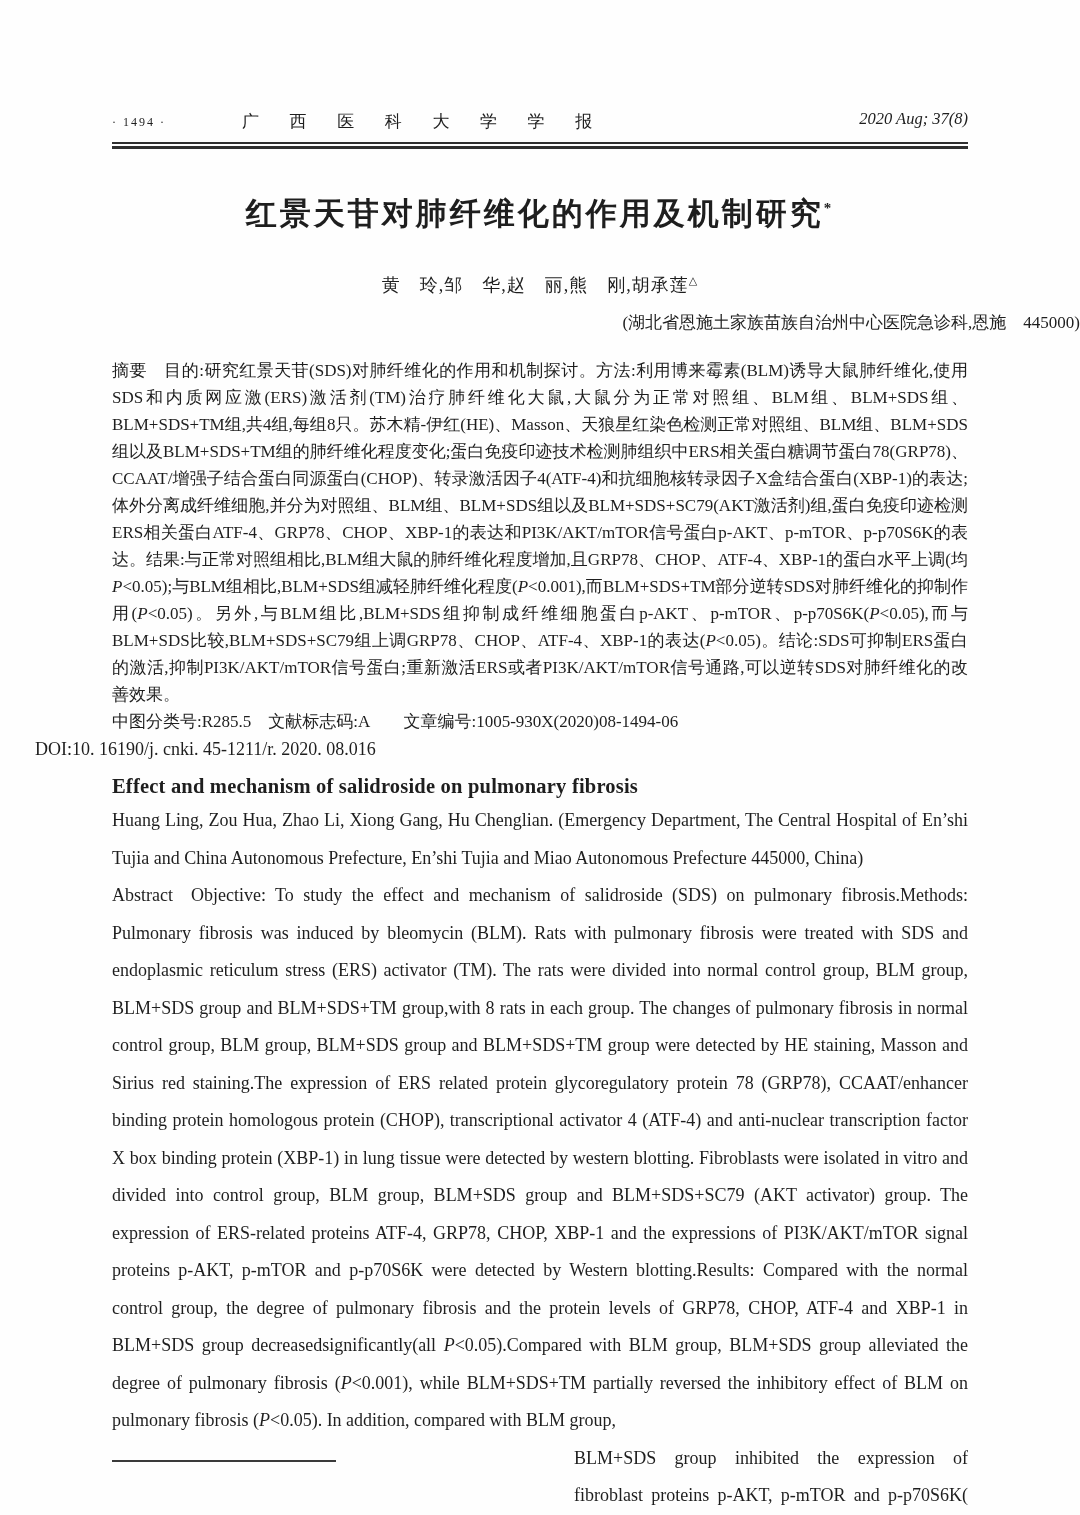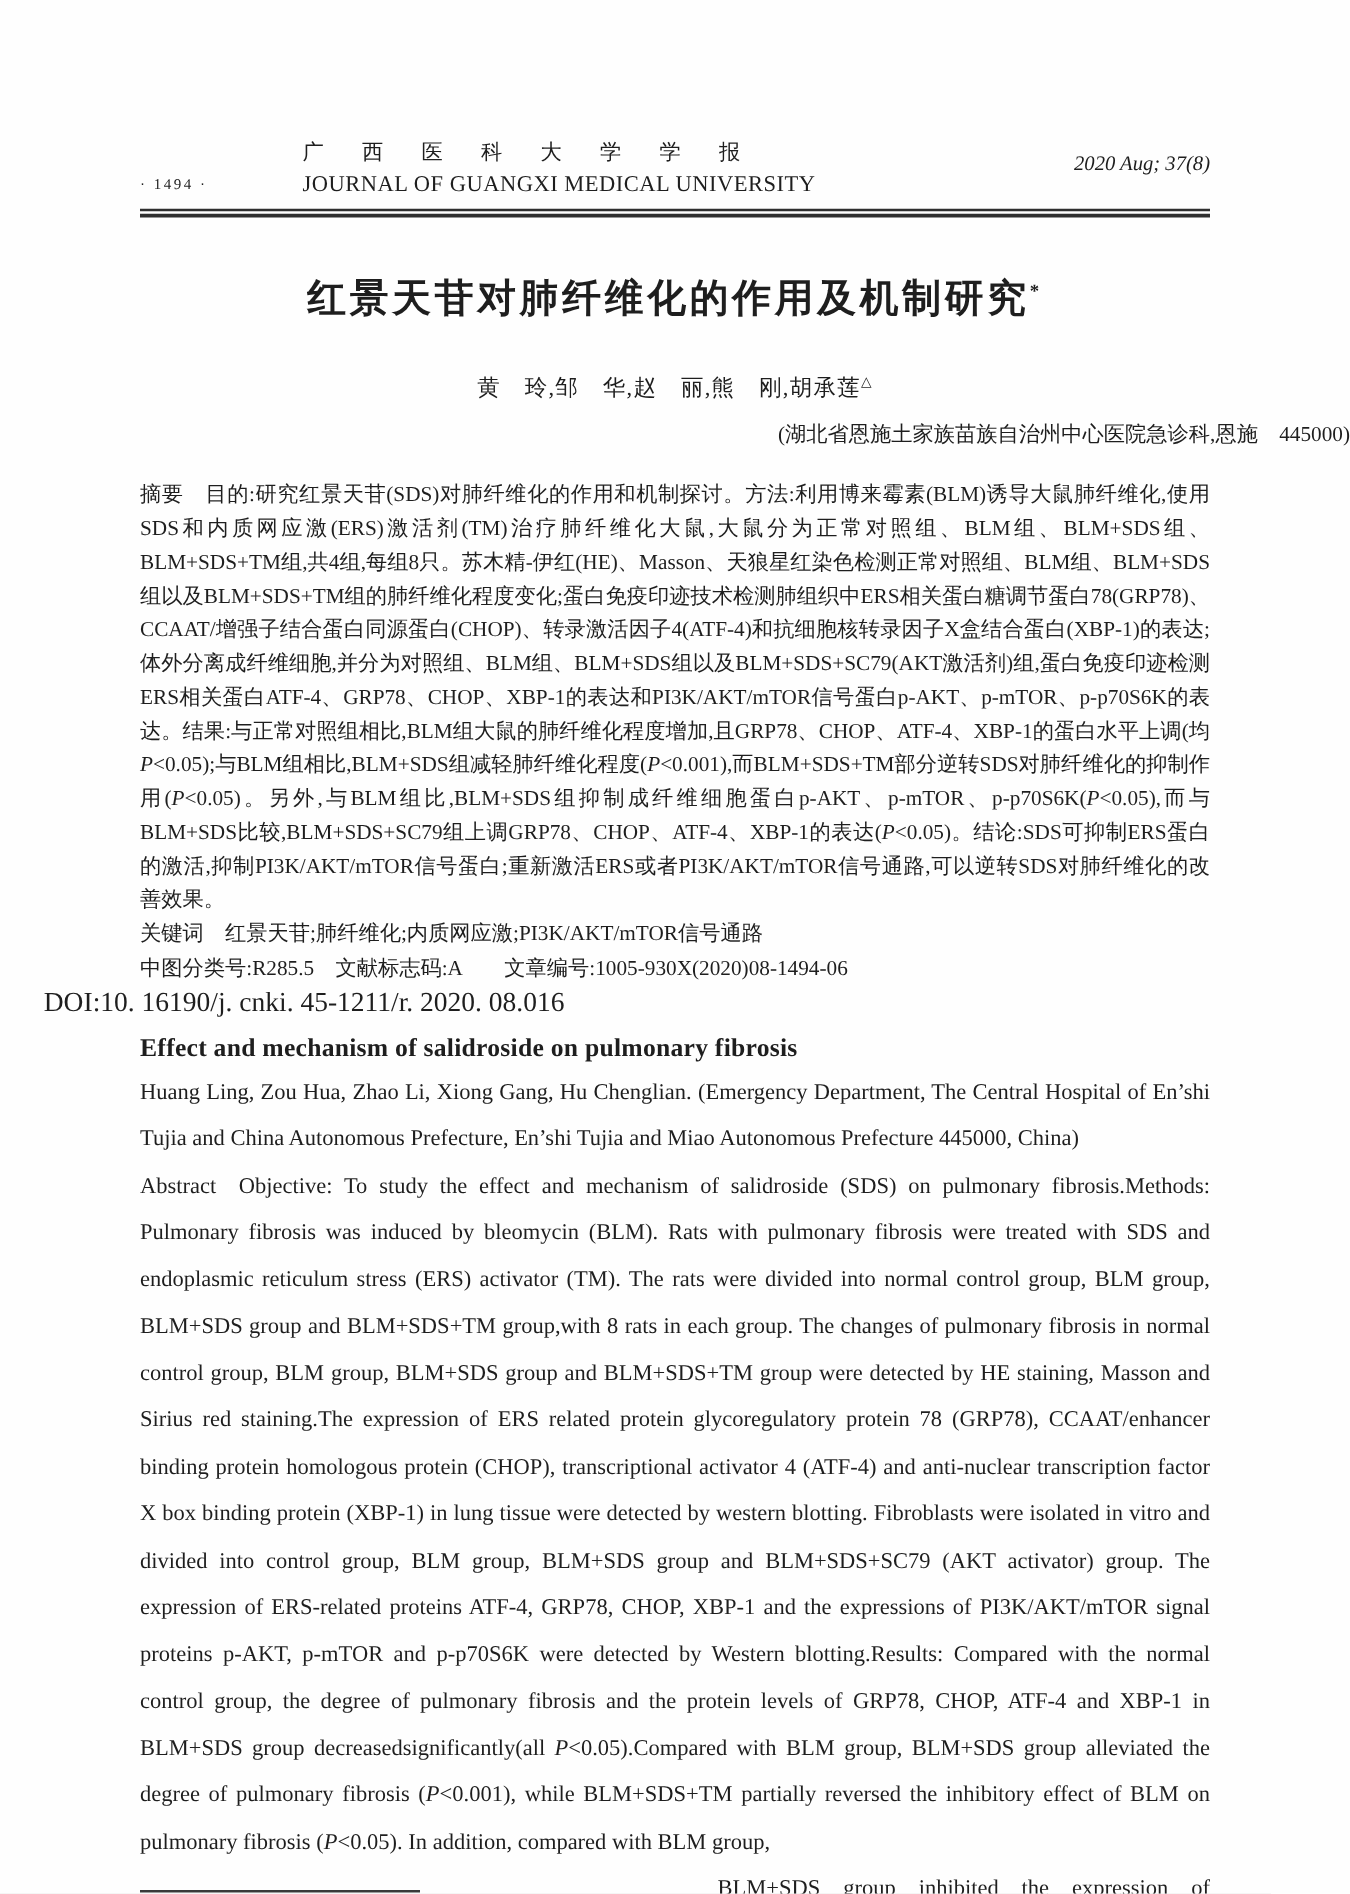--- a/index.html
+++ b/index.html
@@ -16,57 +16,55 @@
   .jen { font-size:18px; letter-spacing:.4px; margin-top:4px; white-space:nowrap; }
   .issue { width:150px; align-self:center; text-align:right; font-size:16.5px; margin-top:-6px; white-space:nowrap;font-style:italic; }
   .double-rule { margin:9px 112px 0; height:7px; border-top:2px solid #2f2f2f; border-bottom:3px solid #2f2f2f; }
   .title { margin:44px 112px 0; text-align:center; font-size:31px; font-weight:700; letter-spacing:3px; }
   .title sup { font-size:15px; }
   .authors { margin-top:38px; text-align:center; font-size:18px; letter-spacing:1px; }
   .authors sup { font-size:11px; }
   .affiliation { margin-top:14px; text-align:right; font-size:17px; }
   .abs-cn { margin:23px 112px 0; font-size:17px; line-height:27px; text-align:justify; }
   .meta { margin:0 112px; font-size:17px; line-height:27.5px; }
-  .doi { font-size:22px;margin-left:35px; }
+  .doi { font-size:18px;margin-left:35px; }
   .b { font-weight:400; }
   .i { font-style:italic; }
   .en-title { margin:12px 112px 0; font-size:20.5px; font-weight:700; letter-spacing:.2px; }
   .en-authors { margin:4px 112px 0; font-size:18px; line-height:37.5px; text-align:justify; }
   .abs-en { margin:0 112px; font-size:18px; line-height:37.5px; text-align:justify; }
   .bottom { margin:0 112px; display:flex; justify-content:space-between; }
   .footnote { width:424px; padding-top:20px; font-size:15.5px; line-height:29.5px; }
   .fn-rule { width:224px; border-top:2px solid #3a3a3a; margin-bottom:9px; }
   .cont { width:394px; font-size:18px; line-height:37.5px; text-align:justify; text-align-last:justify; }
   sup { line-height:0; }
 </style>
 </head>
 <body>
 
 <div class="page">
 
   <div class="header">
     <div class="pageno">· 1494 ·</div>
     <div class="jtitle">
       <div><span class="jcn">广西医科大学学报</span></div>
-      <div class="jen">JOURNAL OF GUANGXI MEDICAL UNIVERSITY</div>
     </div>
     <div class="issue">2020 Aug; 37(8)</div>
   </div>
 
   <div class="double-rule"></div>
 
   <h1 class="title"><span>红景天苷对肺纤维化的作用及机制研究</span><sup>*</sup></h1>
 
   <div class="authors"><span>黄　玲,邹　华,赵　丽,熊　刚,胡承莲</span><sup>△</sup></div>
 
   <div class="affiliation">(湖北省恩施土家族苗族自治州中心医院急诊科,恩施　445000)</div>
 
   <p class="abs-cn"><span class="b">摘要</span><span>　</span><span class="b">目的:</span><span>研究红景天苷(SDS)对肺纤维化的作用和机制探讨。</span><span class="b">方法:</span><span>利用博来霉素(BLM)诱导大鼠肺纤维化,使用SDS和内质网应激(ERS)激活剂(TM)治疗肺纤维化大鼠,大鼠分为正常对照组、BLM组、BLM+SDS组、BLM+SDS+TM组,共4组,每组8只。苏木精-伊红(HE)、Masson、天狼星红染色检测正常对照组、BLM组、BLM+SDS组以及BLM+SDS+TM组的肺纤维化程度变化;蛋白免疫印迹技术检测肺组织中ERS相关蛋白糖调节蛋白78(GRP78)、CCAAT/增强子结合蛋白同源蛋白(CHOP)、转录激活因子4(ATF-4)和抗细胞核转录因子X盒结合蛋白(XBP-1)的表达;体外分离成纤维细胞,并分为对照组、BLM组、BLM+SDS组以及BLM+SDS+SC79(AKT激活剂)组,蛋白免疫印迹检测ERS相关蛋白ATF-4、GRP78、CHOP、XBP-1的表达和PI3K/AKT/mTOR信号蛋白p-AKT、p-mTOR、p-p70S6K的表达。</span><span class="b">结果:</span><span>与正常对照组相比,BLM组大鼠的肺纤维化程度增加,且GRP78、CHOP、ATF-4、XBP-1的蛋白水平上调(均</span><span class="i">P</span><span>&lt;0.05);与BLM组相比,BLM+SDS组减轻肺纤维化程度(</span><span class="i">P</span><span>&lt;0.001),而BLM+SDS+TM部分逆转SDS对肺纤维化的抑制作用(</span><span class="i">P</span><span>&lt;0.05)。另外,与BLM组比,BLM+SDS组抑制成纤维细胞蛋白p-AKT、p-mTOR、p-p70S6K(</span><span class="i">P</span><span>&lt;0.05),而与BLM+SDS比较,BLM+SDS+SC79组上调GRP78、CHOP、ATF-4、XBP-1的表达(</span><span class="i">P</span><span>&lt;0.05)。</span><span class="b">结论:</span><span>SDS可抑制ERS蛋白的激活,抑制PI3K/AKT/mTOR信号蛋白;重新激活ERS或者PI3K/AKT/mTOR信号通路,可以逆转SDS对肺纤维化的改善效果。</span></p>
 
-  <div class="meta"><span class="b">关键词</span><span>　红景天苷;肺纤维化;内质网应激;PI3K/AKT/mTOR信号通路</span></div>
   <div class="meta"><span class="b">中图分类号:</span><span>R285.5　</span><span class="b">文献标志码:</span><span>A　　</span><span class="b">文章编号:</span><span>1005-930X(2020)08-1494-06</span></div>
   <div class="meta doi">DOI:10. 16190/j. cnki. 45-1211/r. 2020. 08.016</div>
 
   <h2 class="en-title">Effect and mechanism of salidroside on pulmonary fibrosis</h2>
 
   <p class="en-authors">Huang Ling, Zou Hua, Zhao Li, Xiong Gang, Hu Chenglian. (Emergency Department, The Central Hospital of En’shi Tujia and China Autonomous Prefecture, En’shi Tujia and Miao Autonomous Prefecture 445000, China)</p>
 
   <p class="abs-en"><span class="b">Abstract</span><span> </span><span class="b">Objective:</span><span> To study the effect and mechanism of salidroside (SDS) on pulmonary fibrosis.</span><span class="b">Methods:</span><span> Pulmonary fibrosis was induced by bleomycin (BLM). Rats with pulmonary fibrosis were treated with SDS and endoplasmic reticulum stress (ERS) activator (TM). The rats were divided into normal control group, BLM group, BLM+SDS group and BLM+SDS+TM group,with 8 rats in each group. The changes of pulmonary fibrosis in normal control group, BLM group, BLM+SDS group and BLM+SDS+TM group were detected by HE staining, Masson and Sirius red staining.The expression of ERS related protein glycoregulatory protein 78 (GRP78), CCAAT/enhancer binding protein homologous protein (CHOP), transcriptional activator 4 (ATF-4) and anti-nuclear transcription factor X box binding protein (XBP-1) in lung tissue were detected by western blotting. Fibroblasts were isolated in vitro and divided into control group, BLM group, BLM+SDS group and BLM+SDS+SC79 (AKT activator) group. The expression of ERS-related proteins ATF-4, GRP78, CHOP, XBP-1 and the expressions of PI3K/AKT/mTOR signal proteins p-AKT, p-mTOR and p-p70S6K were detected by Western blotting.</span><span class="b">Results:</span><span> Compared with the normal control group, the degree of pulmonary fibrosis and the protein levels of GRP78, CHOP, ATF-4 and XBP-1 in BLM+SDS group decreasedsignificantly(all </span><span class="i">P</span><span>&lt;0.05).Compared with BLM group, BLM+SDS group alleviated the degree of pulmonary fibrosis (</span><span class="i">P</span><span>&lt;0.001), while BLM+SDS+TM partially reversed the inhibitory effect of BLM on pulmonary fibrosis (</span><span class="i">P</span><span>&lt;0.05). In addition, compared with BLM group,</span></p>
 
   <div class="bottom">

